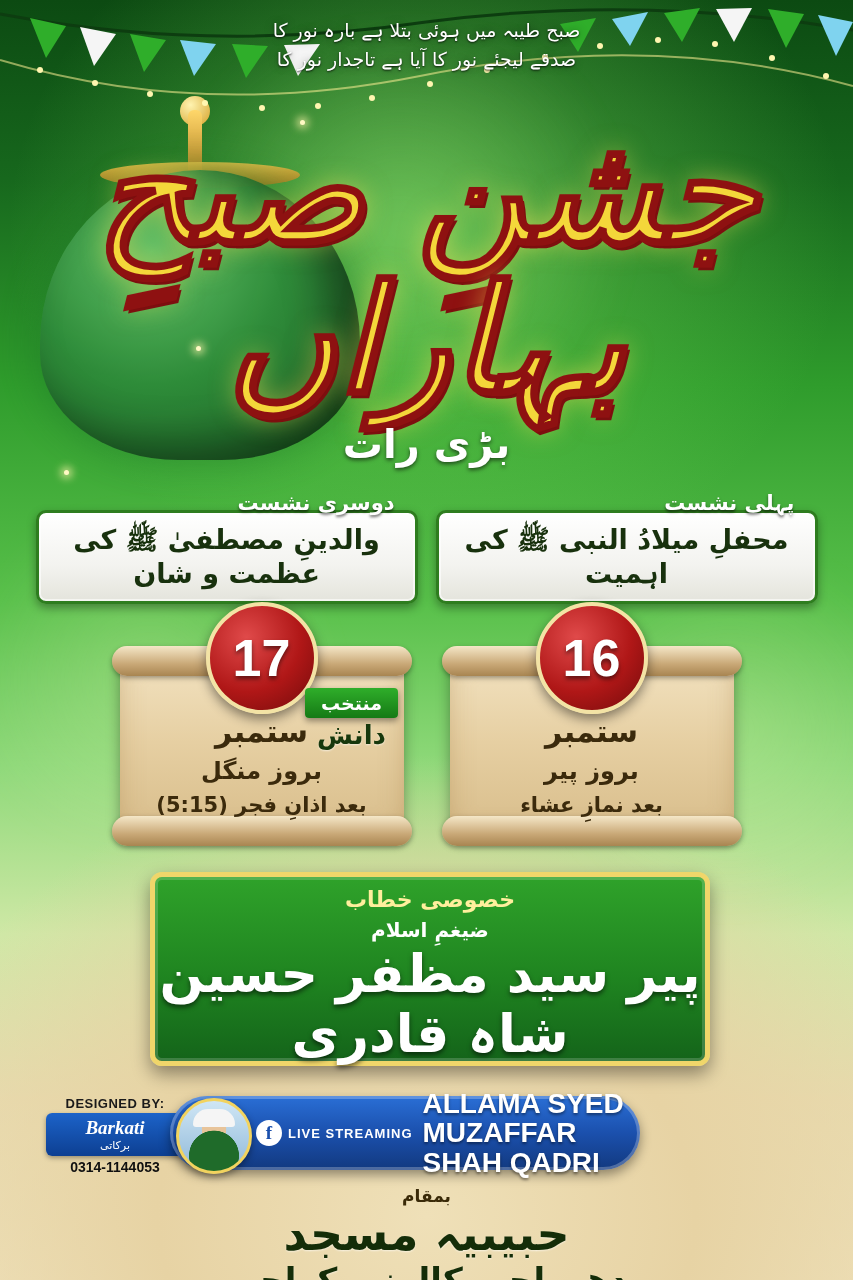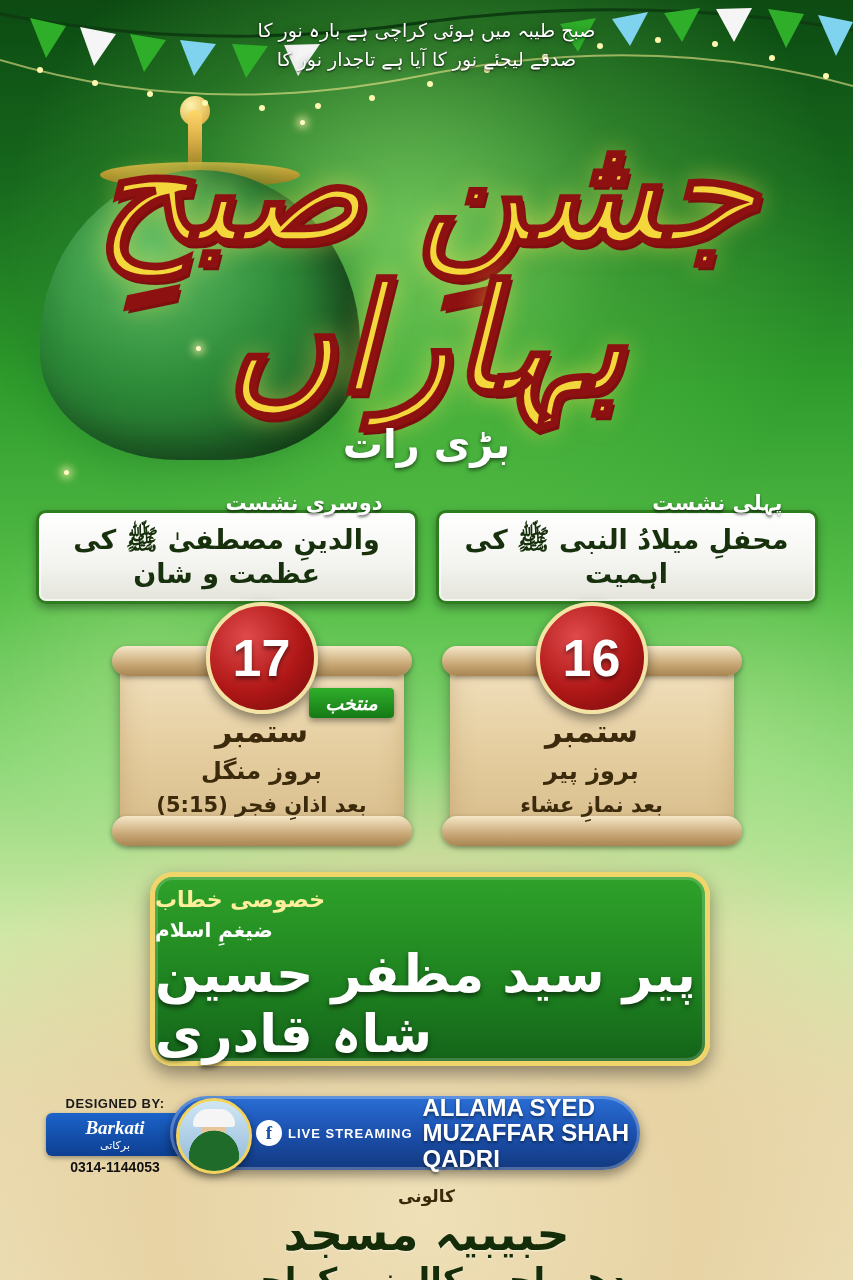--- a/index.html
+++ b/index.html
@@ -178,21 +178,21 @@
   .session-text {
     font-size: 27px;
     font-weight: bold;
     color: #18310d;
     text-align: center;
     line-height: 1.25;
   }
   .session-tag {
     position: absolute;
     top: -22px;
-    right: 32px;
+    right: 20px;
     font-size: 21px;
     font-weight: bold;
     color: #ffffff;
     text-shadow: 0 2px 3px rgba(0,0,0,0.6);
   }
 
   
   .dates {
     position: absolute;
     top: 630px;
@@ -261,21 +261,20 @@
     justify-content: center;
     text-shadow: 0 3px 4px rgba(0,0,0,0.5);
   }
   .mid-label {
     position: absolute;
     top: 688px;
     left: 0;
     width: 703px;
     text-align: center;
     pointer-events: none;
-    font-style: italic;
   }
   .mid-label .ribbon {
     display: inline-block;
     background: linear-gradient(180deg,#2fae2a,#157a15);
     color: #ffffff;
     font-size: 19px;
     font-weight: bold;
     padding: 4px 16px;
     border-radius: 4px;
     box-shadow: 0 3px 6px rgba(0,0,0,0.4);
@@ -291,23 +290,23 @@
 
   
   .speaker-panel {
     position: absolute;
     left: 150px;
     top: 872px;
     width: 560px;
     height: 194px;
     background: linear-gradient(180deg,#2fa22a 0%, #1f8420 55%, #14641a 100%);
     border: 5px solid #f0d66a;
-    border-radius: 23px;
+    border-radius: 12px;
     box-shadow: 0 8px 18px rgba(0,0,0,0.4), inset 0 0 0 3px rgba(255,255,255,0.18);
-    text-align: left;
+    text-align: center;
     color: #ffffff;
     padding-top: 10px;
     box-sizing: border-box;
   }
   .speaker-panel .khi { font-size: 22px; font-weight: bold; color: #ffef9d; }
   .speaker-panel .title-line { font-size: 20px; font-weight: bold; margin-top: 6px; }
   .speaker-panel .name {
     font-size: 52px;
     font-weight: bold;
     margin-top: 2px;
@@ -378,21 +377,21 @@
     flex: none;
   }
   .livebar .livetxt {
     font-size: 13px;
     font-weight: bold;
     letter-spacing: 1px;
     margin-right: 10px;
     flex: none;
   }
   .livebar .spk {
-    font-size: 24px;
+    font-size: 28px;
     font-weight: bold;
     line-height: 1.05;
     text-shadow: 0 2px 3px rgba(0,0,0,0.45);
   }
   .avatar {
     position: absolute;
     left: 176px;
     top: 1098px;
     width: 70px; height: 70px;
     border-radius: 50%;
@@ -489,21 +488,21 @@
         <circle cx="826" cy="76" r="3"></circle>
     </g>
   </svg>
 
   <div class="spark" style="left:196px; top:346px;"></div>
   <div class="spark" style="left:300px; top:120px;"></div>
   <div class="spark" style="left:716px; top:216px;"></div>
   <div class="spark" style="left:64px; top:470px;"></div>
 
   <div class="couplet urdu">
-    <div>صبح طیبہ میں ہوئی کراچی ہے بارہ نور کا</div>
+    <div>صبح طیبہ میں ہوئی بتلا ہے بارہ نور کا</div>
     <div>صدقے لیجئے نور کا آیا ہے تاجدار نور کا</div>
   </div>
 
   <div class="title-wrap">
     <div class="title-main urdu">جشنِ صبحِ بہاراں</div>
     <div class="title-sub urdu">بڑی رات</div>
   </div>
 
   <div class="sessions">
     <div class="session">
@@ -539,20 +538,21 @@
         <div class="date-month">ستمبر</div>
         <div class="date-day">بروز منگل</div>
         <div class="date-time">بعد اذانِ فجر (5:15)</div>
       </div>
       <div class="badge">17</div>
     </div>
   </div>
 
   <div class="mid-label">
     <div class="ribbon urdu">منتخب</div>
+    <div class="mid-text urdu" style="margin-top:0;">دانش</div>
   </div>
 
   <div class="speaker-panel">
     <div class="khi urdu">خصوصی خطاب</div>
     <div class="title-line urdu">ضیغمِ اسلام</div>
     <div class="name urdu">پیر سید مظفر حسین شاہ قادری</div>
   </div>
 
   <div class="designer">
     <div class="dlabel">DESIGNED BY:</div>
@@ -569,18 +569,18 @@
     <div class="spk">
       <div>ALLAMA SYED</div>
       <div>MUZAFFAR SHAH QADRI</div>
     </div>
   </div>
   <div class="avatar">
     <div class="turban"></div>
   </div>
 
   <div class="venue">
-    <div class="v-tag urdu">کالونی</div>
+    <div class="v-tag urdu">بمقام</div>
     <div class="v-main urdu">حبیبیہ مسجد</div>
     <div class="v-main urdu" style="font-size:34px;">دھوراجی کالونی کراچی</div>
   </div>
 
 </div>
 
 </body></html>

